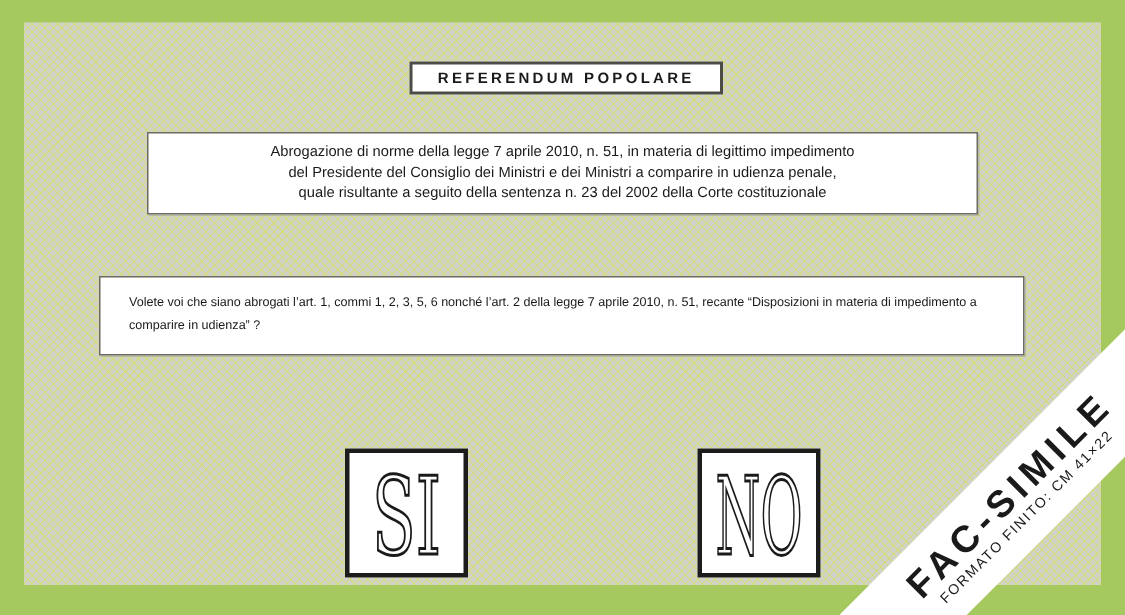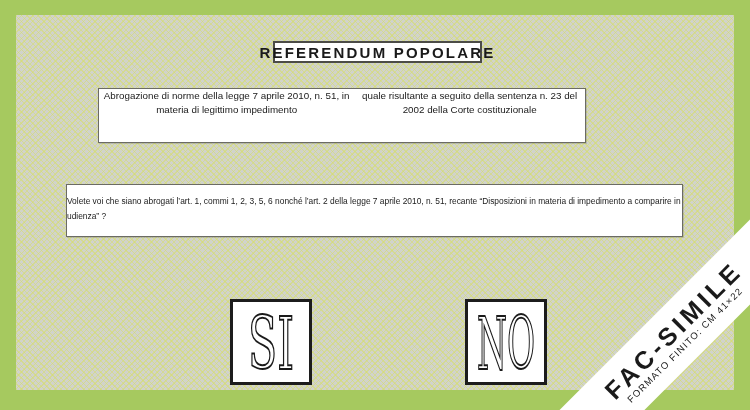--- a/index.html
+++ b/index.html
@@ -23,44 +23,44 @@
       repeating-linear-gradient(-45deg, rgba(214,222,104,0.55) 0 1px, transparent 1px 4px);
   }
   .title-box {
     position: absolute;
     left: 273px; top: 41px;
     width: 209px; height: 22px;
     background: #ffffff;
     border: 2px solid #4c4c47;
     box-sizing: border-box;
     display: flex; align-items: center; justify-content: center;
-    font-size: 15px; font-weight: bold; letter-spacing: 2.2px;
+    font-size: 10px; font-weight: bold; letter-spacing: 2.2px;
     white-space: nowrap;
   }
   .synthesis-box {
     position: absolute;
     left: 98px; top: 88px;
-    width: 488px; height: 55px;
+    width: 554px; height: 55px;
     background: #ffffff;
     border: 1px solid #6b6b64;
     box-sizing: border-box;
     box-shadow: 1px 1px 0 rgba(0,0,0,0.12);
-    display: flex; justify-content: center;
+    display: flex; flex-direction: column; justify-content: center;
     text-align: center;
     font-size: 9.8px; line-height: 13.5px;
   }
   .question-box {
     position: absolute;
     left: 66px; top: 184px;
     width: 617px; height: 53px;
     background: #ffffff;
     border: 1px solid #6b6b64;
     box-sizing: border-box;
     box-shadow: 1px 1px 0 rgba(0,0,0,0.12);
-    padding: 9px 0;
+    padding: 9px 19px;
     font-size: 8.4px; line-height: 15px;
     text-align: left;
   }
   .answer-box {
     position: absolute;
     width: 82px; height: 86px;
     background: #ffffff;
     border: 3px solid #1c1c1c;
     box-sizing: border-box;
     display: flex; align-items: center; justify-content: center;
@@ -95,20 +95,21 @@
 <div class="page">
 
   <div class="paper"></div>
 
   <div class="title-box">
     <span>REFERENDUM POPOLARE</span>
   </div>
 
   <div class="synthesis-box">
     <div>Abrogazione di norme della legge 7 aprile 2010, n. 51, in materia di legittimo impedimento</div>
+    <div>del Presidente del Consiglio dei Ministri e dei Ministri a comparire in udienza penale,</div>
     <div>quale risultante a seguito della sentenza n. 23 del 2002 della Corte costituzionale</div>
   </div>
 
   <div class="question-box">
     <span>Volete voi che siano abrogati l’art. 1, commi 1, 2, 3, 5, 6 nonché l’art. 2 della legge 7 aprile 2010, n. 51, recante “Disposizioni in materia di impedimento a comparire in udienza” ?</span>
   </div>
 
   <div class="answer-box yes">
     <svg width="76" height="78" viewBox="0 0 76 78">
       <text x="38" y="66" text-anchor="middle" font-family="DejaVu Serif, serif" font-size="72" textLength="46" lengthAdjust="spacingAndGlyphs" fill="#ffffff" stroke="#1a1a1a" stroke-width="2">SI</text>

